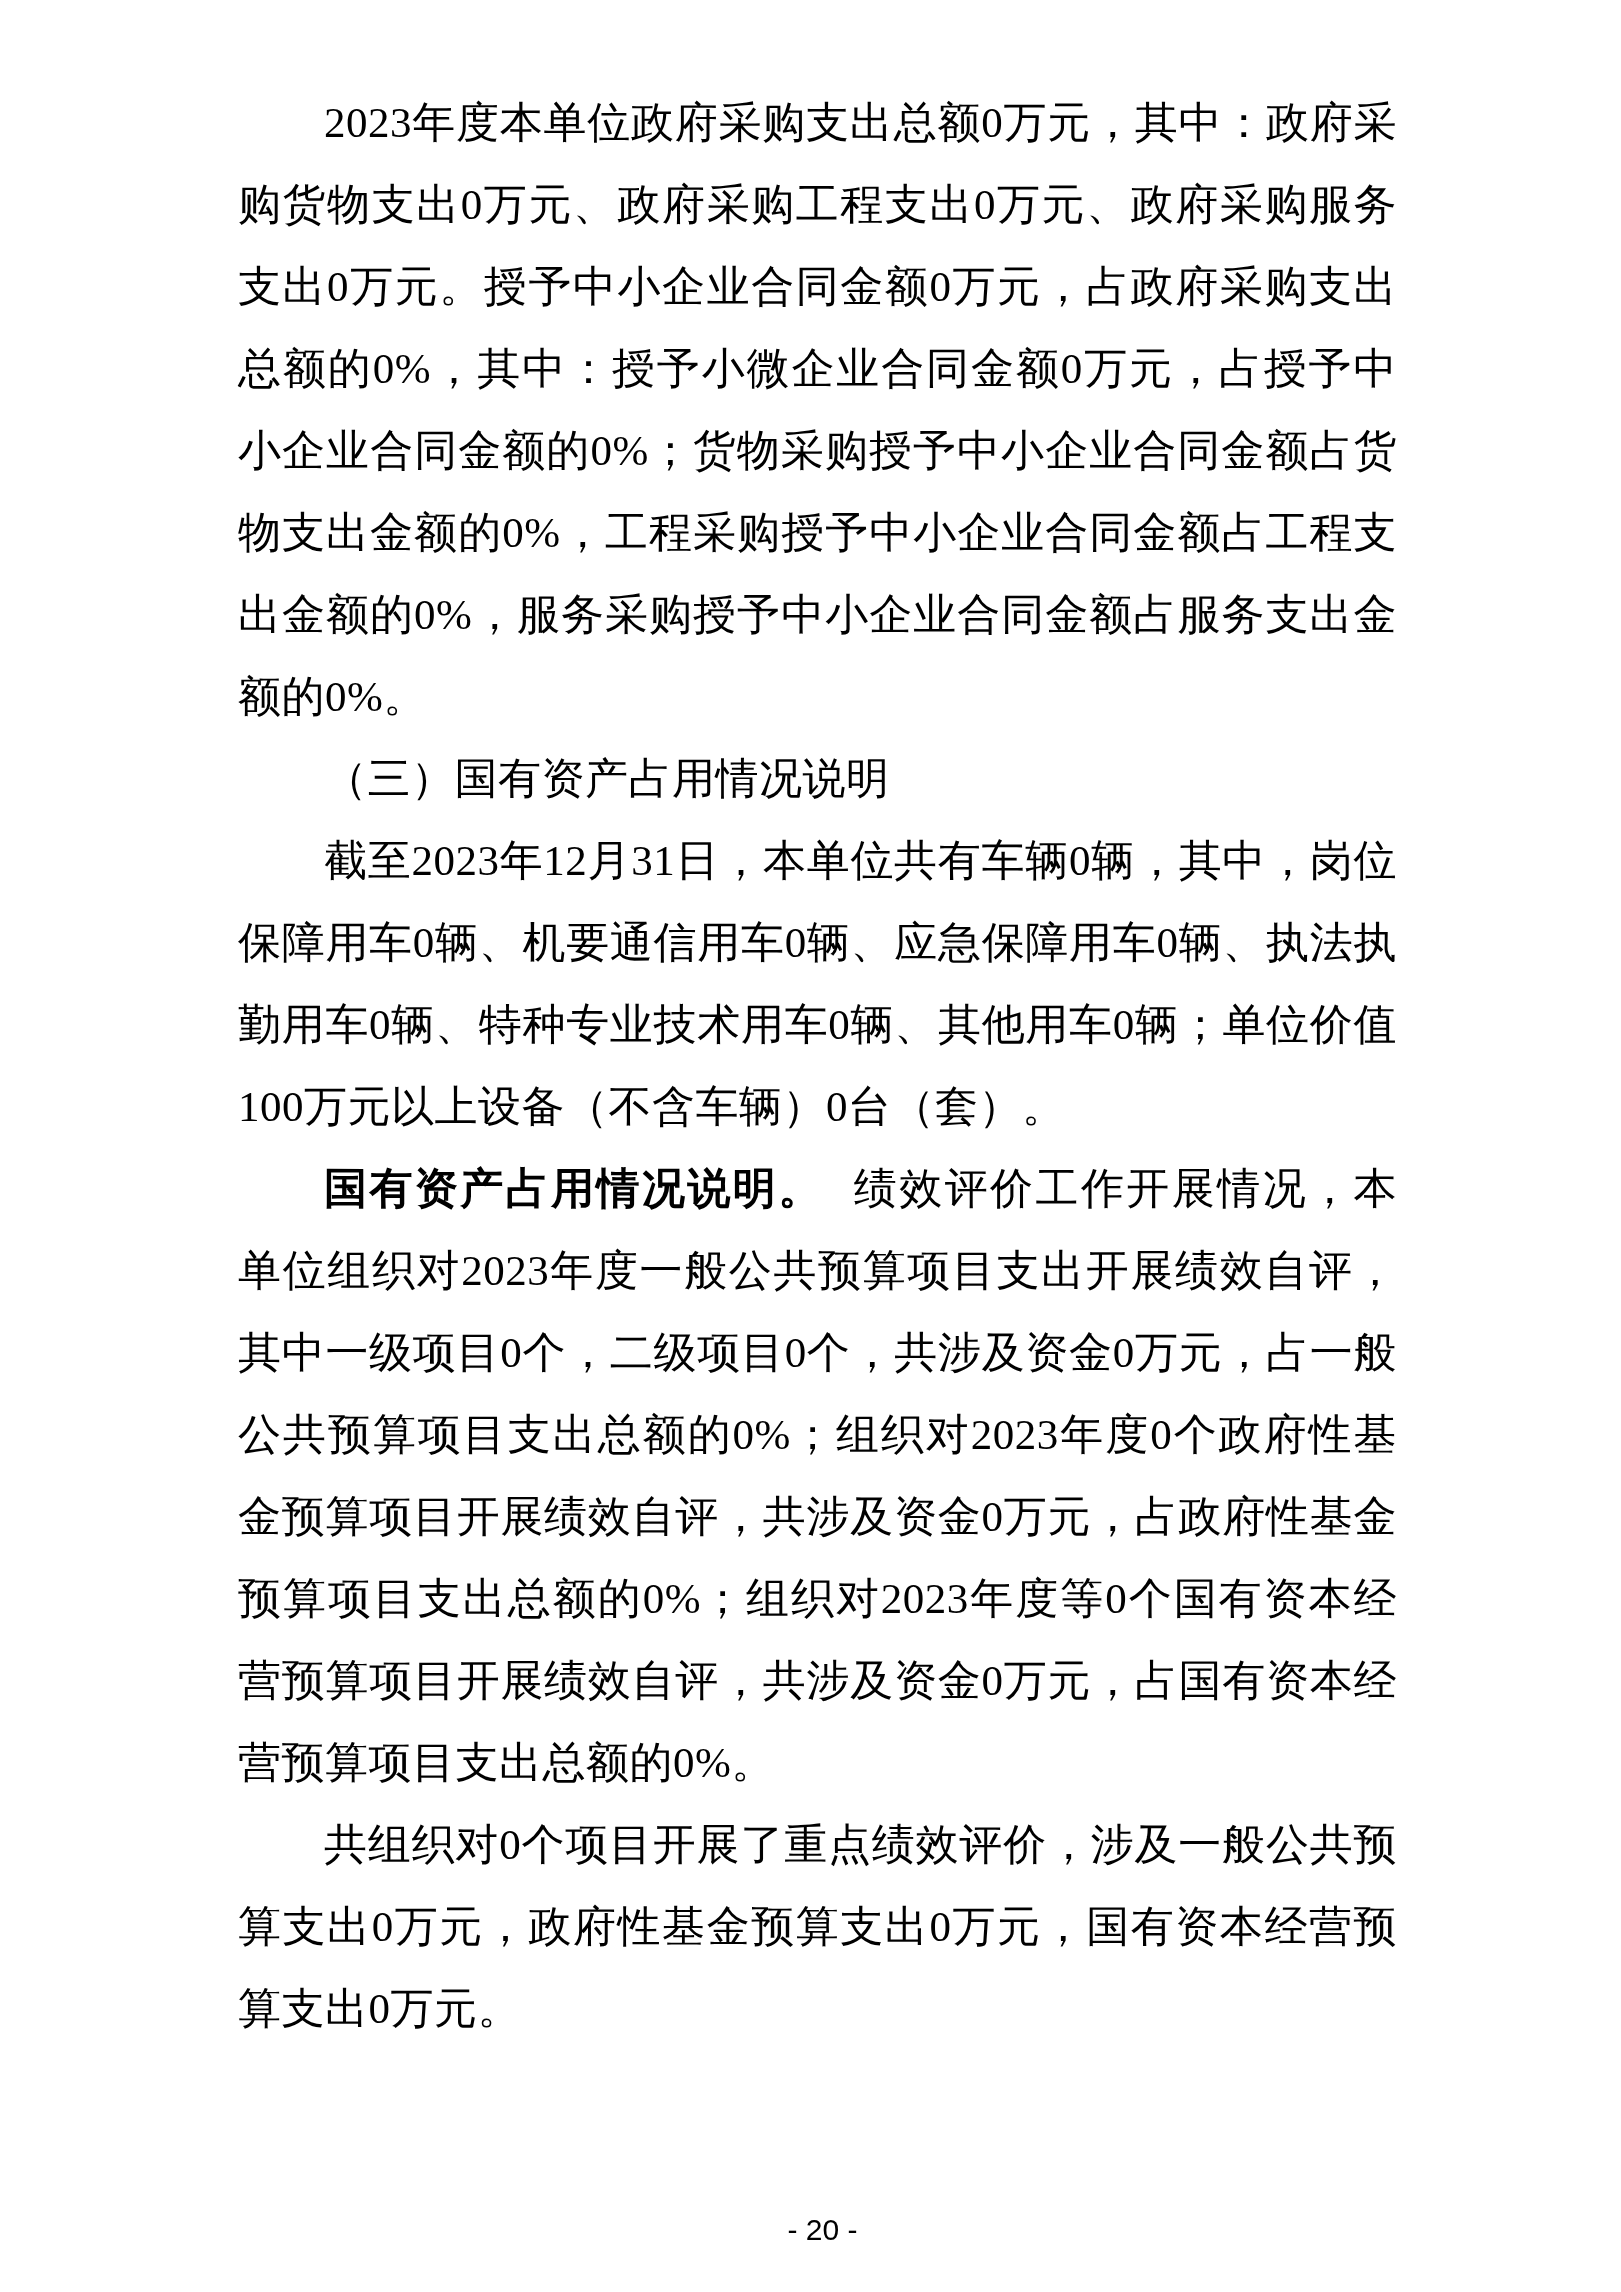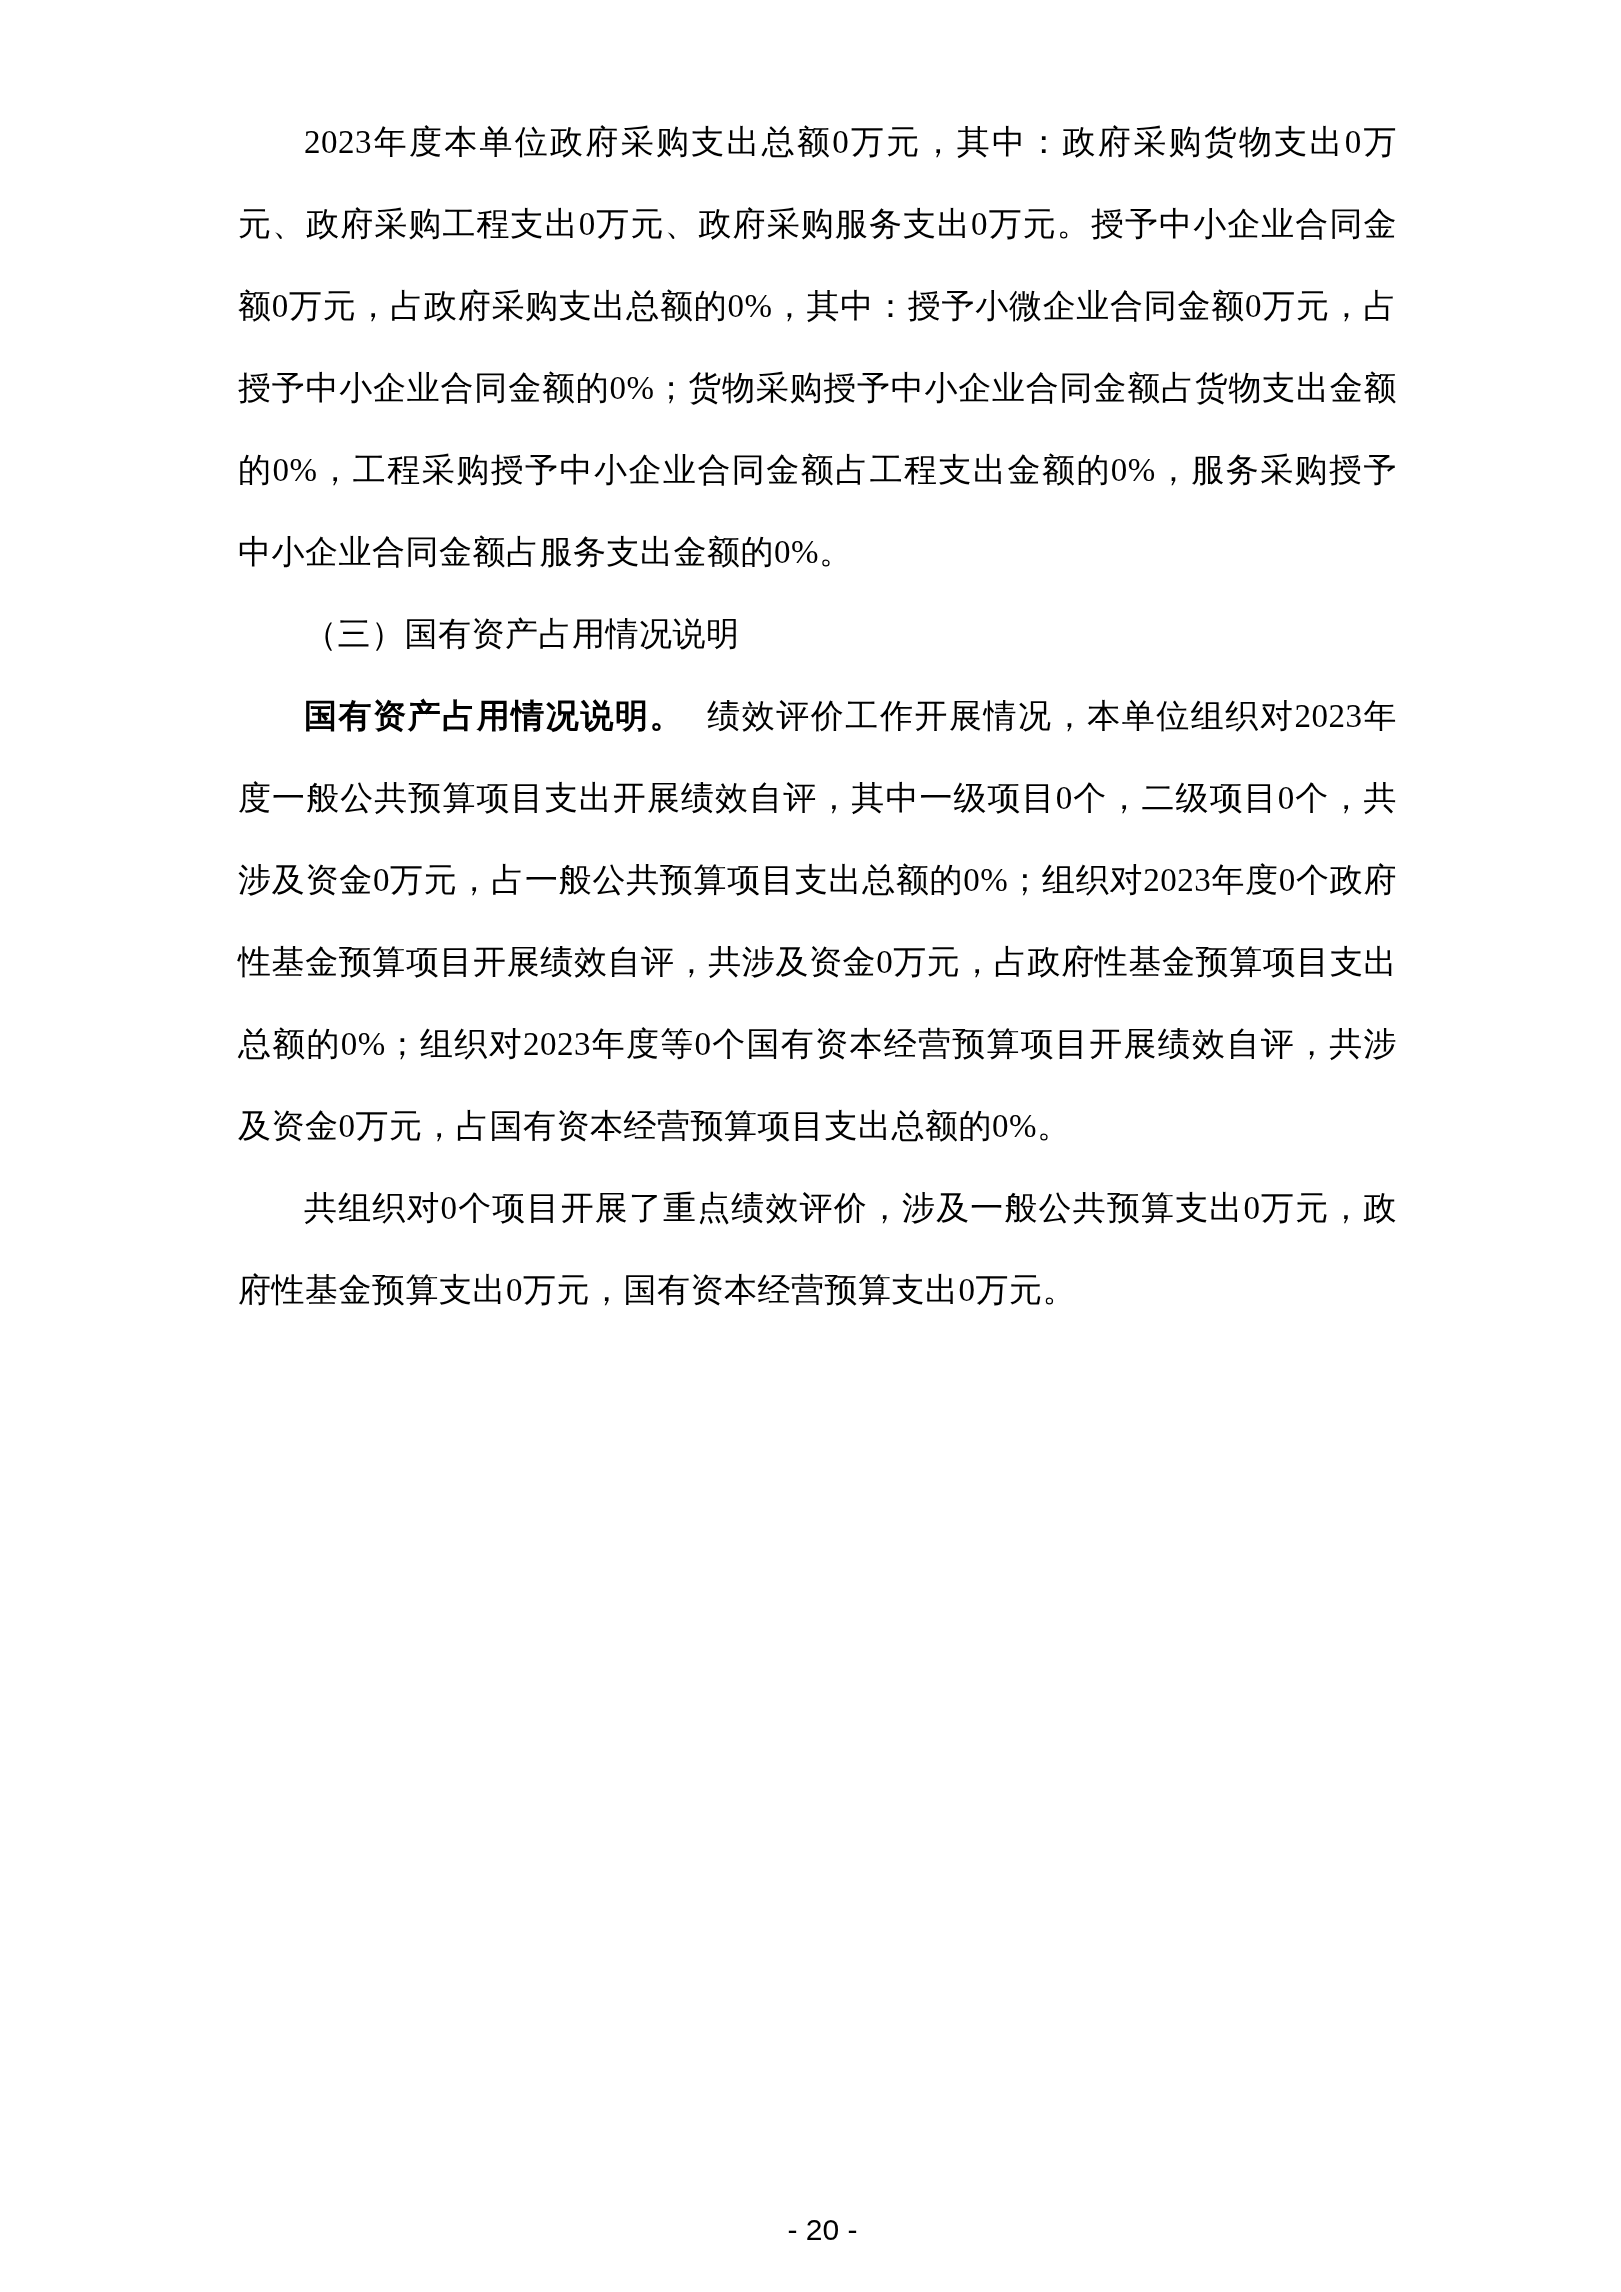--- a/index.html
+++ b/index.html
@@ -16,23 +16,23 @@
     color: #000000;
   }
   .page {
     position: absolute;
     inset: 0;
     background: #ffffff;
   }
   .content {
     position: absolute;
     left: 238px;
-    top: 101px;
+    top: 82px;
     width: 1159px;
-    font-size: 33px;
+    font-size: 43px;
     line-height: 82px;
     text-align: justify;
     text-justify: inter-character;
     letter-spacing: 0.5px;
     word-break: break-all;
   }
   .content p {
     margin: 0;
     padding: 0;
     text-indent: 2em;
@@ -55,18 +55,19 @@
     color: #000000;
   }
 </style>
 </head>
 <body>
 
 <div class="page">
   <div class="content" id="doc-content">
       <p class="paragraph">2023年度本单位政府采购支出总额0万元，其中：政府采购货物支出0万元、政府采购工程支出0万元、政府采购服务支出0万元。授予中小企业合同金额0万元，占政府采购支出总额的0%，其中：授予小微企业合同金额0万元，占授予中小企业合同金额的0%；货物采购授予中小企业合同金额占货物支出金额的0%，工程采购授予中小企业合同金额占工程支出金额的0%，服务采购授予中小企业合同金额占服务支出金额的0%。</p>
       <p class="heading">（三）国有资产占用情况说明</p>
+      <p class="paragraph">截至2023年12月31日，本单位共有车辆0辆，其中，岗位保障用车0辆、机要通信用车0辆、应急保障用车0辆、执法执勤用车0辆、特种专业技术用车0辆、其他用车0辆；单位价值100万元以上设备（不含车辆）0台（套）。</p>
       <p class="paragraph"><span class="bold-lead">国有资产占用情况说明。</span><span>绩效评价工作开展情况，本单位组织对2023年度一般公共预算项目支出开展绩效自评，其中一级项目0个，二级项目0个，共涉及资金0万元，占一般公共预算项目支出总额的0%；组织对2023年度0个政府性基金预算项目开展绩效自评，共涉及资金0万元，占政府性基金预算项目支出总额的0%；组织对2023年度等0个国有资本经营预算项目开展绩效自评，共涉及资金0万元，占国有资本经营预算项目支出总额的0%。</span></p>
       <p class="paragraph">共组织对0个项目开展了重点绩效评价，涉及一般公共预算支出0万元，政府性基金预算支出0万元，国有资本经营预算支出0万元。</p>
     </div>
   <div class="footer">- 20 -</div>
 </div>
 
 
 </body></html>

